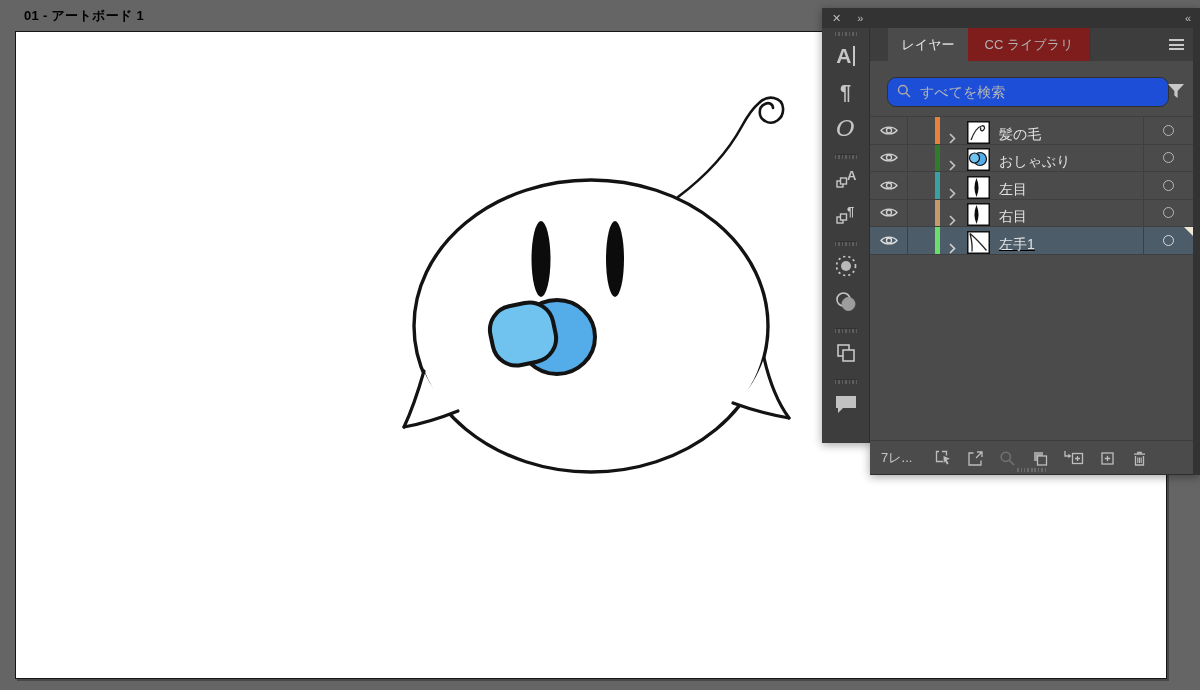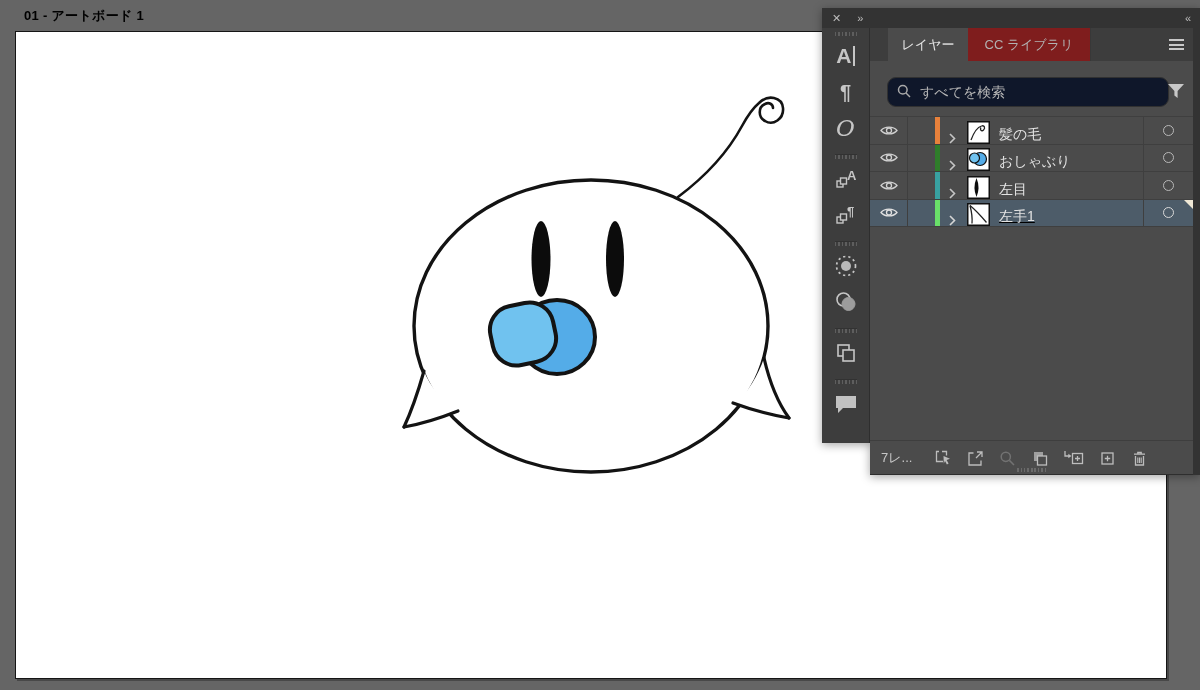--- a/index.html
+++ b/index.html
@@ -25,21 +25,21 @@
   
   .main{position:absolute;left:48px;top:20px;width:323px;height:447px;background:#4b4b4b;}
   .rstrip{position:absolute;left:371px;top:20px;width:7px;height:447px;background:#333333;}
   .tabbar{position:absolute;left:0;top:0;right:0;height:33px;background:#3d3d3d;display:flex;align-items:stretch;padding-left:18px;}
   .tab{display:flex;align-items:center;justify-content:center;font-size:13px;cursor:pointer;}
   .tab.active{width:80px;background:#4b4b4b;color:#e4e4e4;}
   .tab.inactive{width:122px;background:#7f1d1d;color:#b2b2b2;border-right:1px solid #383838;}
   .hamb{margin-left:auto;align-self:center;margin-right:9px;cursor:pointer;}
   .hamb div{width:15px;height:2px;background:#c8c8c8;margin:2.5px 0;}
   .searcharea{position:absolute;left:0;top:33px;right:0;height:55px;}
-  .searchbox{position:absolute;left:17px;top:16px;width:240px;height:28px;background:#0f172a;border:1px solid #313131;border-radius:9px;color:#b5b5b5;font-size:14px;padding:0 8px 0 32px;outline:none;font-family:inherit;}
+  .searchbox{position:absolute;left:17px;top:16px;width:240px;height:28px;background:#1d4ed8;border:1px solid #313131;border-radius:9px;color:#b5b5b5;font-size:14px;padding:0 8px 0 32px;outline:none;font-family:inherit;}
   .searchbox::placeholder{color:#b5b5b5;opacity:1;}
   .mag{position:absolute;left:27px;top:23px;}
   .funnel{position:absolute;right:7px;top:22px;cursor:pointer;}
   
   .rows{position:absolute;left:0;top:88px;right:0;border-top:1px solid #3f3f3f;}
   .lrow{position:relative;height:27.5px;display:flex;align-items:flex-end;background:#4b4b4b;border-bottom:1px solid #3f3f3f;box-sizing:border-box;cursor:pointer;}
   .lrow.selected{background:#4d5c69;text-decoration:underline;}
   .lrow.selected::after{content:'';position:absolute;top:0;right:0;width:0;height:0;border-left:9px solid transparent;border-top:9px solid #efe8d6;}
   .eyecell{width:38px;align-self:stretch;display:flex;align-items:center;justify-content:center;border-right:1px solid #3f3f3f;box-sizing:border-box;}
   .bar{width:5px;align-self:stretch;margin-left:27px;}
@@ -241,20 +241,44 @@
                 <rect x="0.75" y="0.75" width="21.5" height="21.5" fill="#ffffff" stroke="#111" stroke-width="1.5"></rect>
                 <path d="M9.5,2 Q13.5,11.5 9.5,21 Q5.5,11.5 9.5,2 Z" fill="#0c0c0c"></path>
               </svg>
             </span>
           <span class="lname">左目</span>
           <span class="tcell">
               <span class="ring"></span>
             </span>
         </div>
 
+        <div class="lrow">
+          <span class="eyecell">
+              <svg width="18" height="11" viewBox="0 0 18 11">
+                <path d="M1,5.5 C4.5,1 13.5,1 17,5.5 C13.5,10 4.5,10 1,5.5 Z" fill="none" stroke="#d0d0d0" stroke-width="1.3"></path>
+                <circle cx="9" cy="5.5" r="2.5" fill="none" stroke="#d0d0d0" stroke-width="1.3"></circle>
+              </svg>
+            </span>
+          <span class="bar" style="background-color: rgb(199, 154, 107);"></span>
+          <span class="chev">
+              <svg width="7" height="11" viewBox="0 0 7 11">
+                <polyline points="1,1 5.5,5.5 1,10" fill="none" stroke="#c5c5c5" stroke-width="1.6"></polyline>
+              </svg>
+            </span>
+          <span class="thumb">
+              <svg width="23" height="23" viewBox="0 0 23 23">
+                <rect x="0.75" y="0.75" width="21.5" height="21.5" fill="#ffffff" stroke="#111" stroke-width="1.5"></rect>
+                <path d="M9.5,2 Q13.5,11.5 9.5,21 Q5.5,11.5 9.5,2 Z" fill="#0c0c0c"></path>
+              </svg>
+            </span>
+          <span class="lname">右目</span>
+          <span class="tcell">
+              <span class="ring"></span>
+            </span>
+        </div>
 
 
         <div class="lrow selected">
           <span class="eyecell">
               <svg width="18" height="11" viewBox="0 0 18 11">
                 <path d="M1,5.5 C4.5,1 13.5,1 17,5.5 C13.5,10 4.5,10 1,5.5 Z" fill="none" stroke="#e0e0e0" stroke-width="1.3"></path>
                 <circle cx="9" cy="5.5" r="2.5" fill="none" stroke="#e0e0e0" stroke-width="1.3"></circle>
               </svg>
             </span>
           <span class="bar" style="background-color: rgb(105, 223, 105);"></span>

